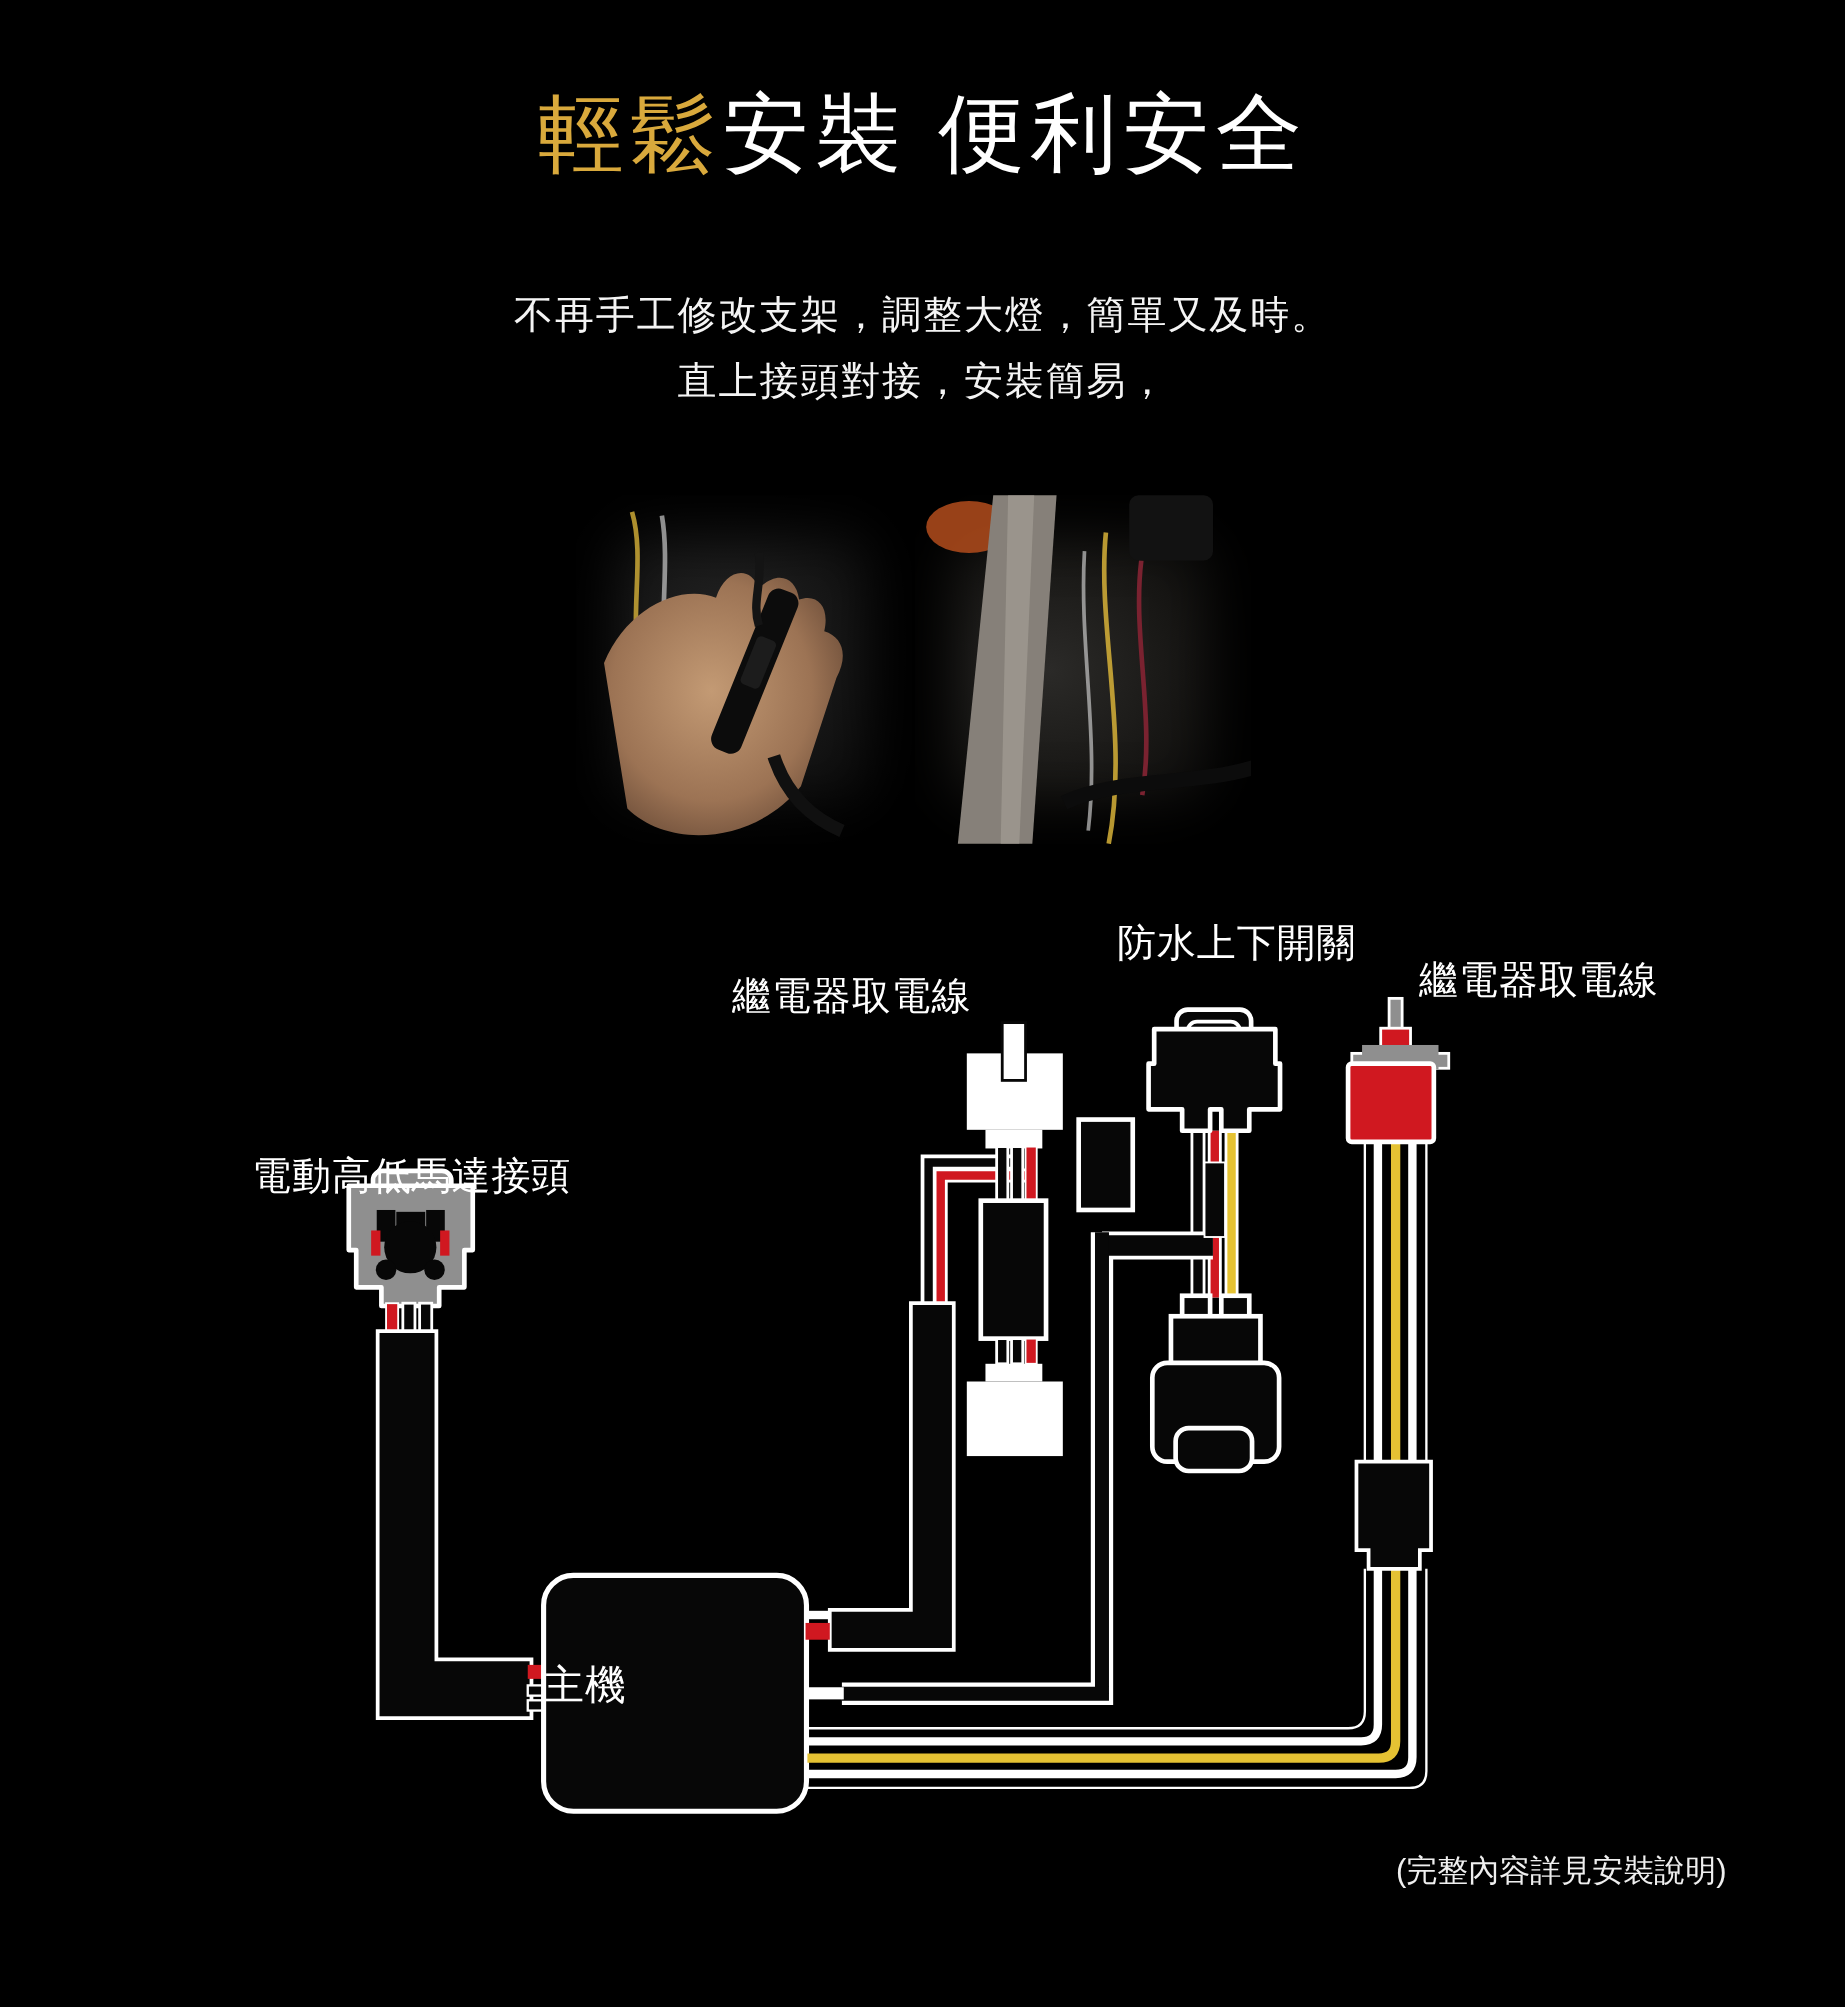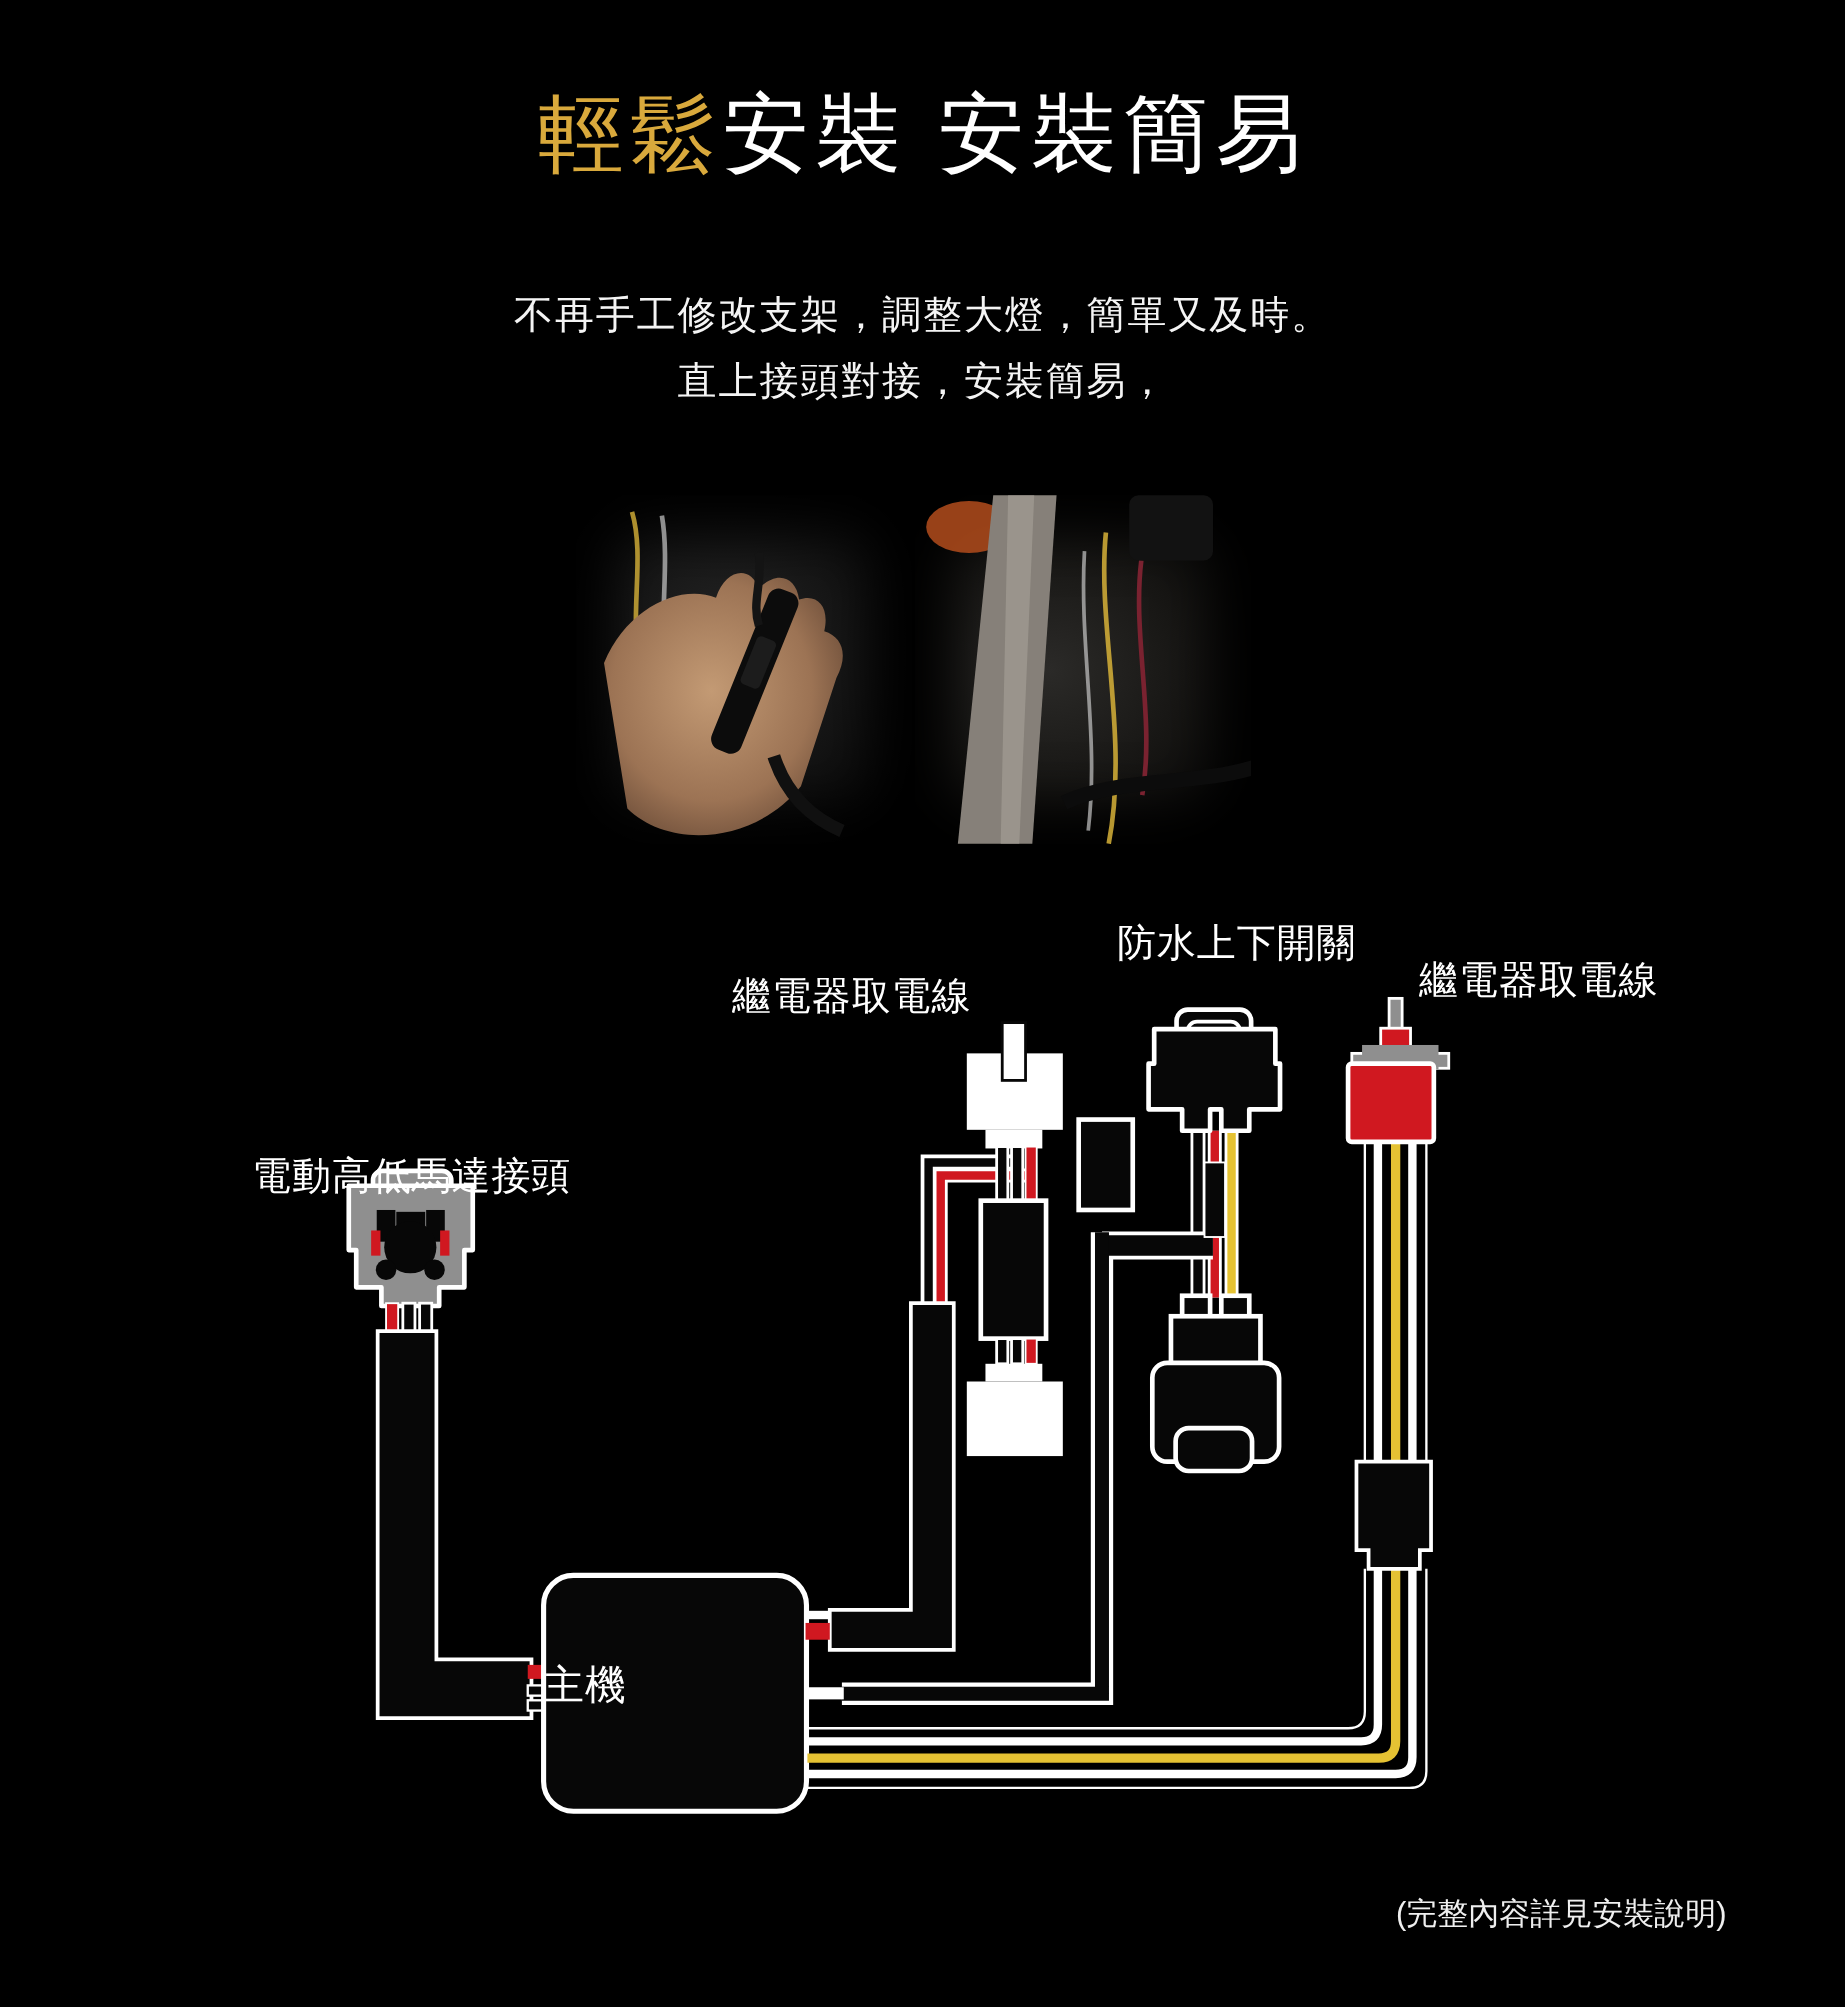--- a/index.html
+++ b/index.html
@@ -28,21 +28,21 @@
   .f-w{fill:var(--outline-white,#fff);}
   .f-blk{fill:#070707;}
   .s-blk{stroke:#070707;}
   .nf{fill:none;}
 </style>
 </head>
 <body>
 
 <div id="canvas">
 
-  <div class="title"><span class="hl">輕鬆</span><span>安裝 安裝簡易</span></div>
+  <div class="title"><span class="hl">輕鬆</span><span>安裝 便利安全</span></div>
 
   <div class="subtitle">
     <div>不再手工修改支架，調整大燈，簡單又及時。</div>
     <div>直上接頭對接，安裝簡易，</div>
   </div>
 
   <div class="photos">
     <div class="photo photo--left">
       <svg width="336" height="349" viewBox="0 0 360 374">
         <defs>
@@ -175,16 +175,16 @@
 
       <path d="M1455,1568 H1535 V1663 H1523 V1683 H1468 V1663 H1455 Z" class="f-blk s-w" stroke-width="4"></path>
     </g>
   </svg>
 
   <div class="dlabel" style="left:732px;top:975px;">繼電器取電線</div>
   <div class="dlabel" style="left:1117px;top:922px;">防水上下開關</div>
   <div class="dlabel" style="left:1419px;top:959px;">繼電器取電線</div>
   <div class="dlabel" style="left:252px;top:1155px;">電動高低馬達接頭</div>
   <div class="dlabel dlabel--mainunit">主機</div>
-  <div class="dlabel dlabel--note" style="left:1396px;top:1854px;margin-top:43px;">(完整內容詳見安裝說明)</div>
+  <div class="dlabel dlabel--note" style="left:1396px;top:1854px;">(完整內容詳見安裝說明)</div>
 
 </div>
 
 
 </body></html>

